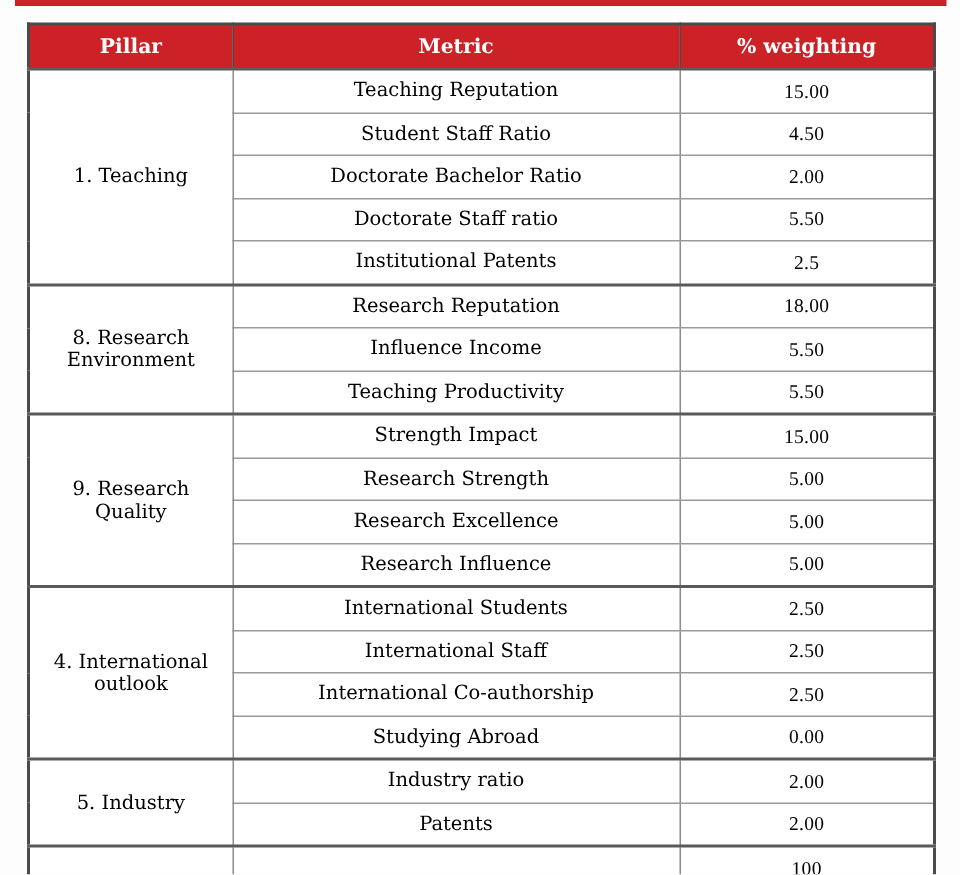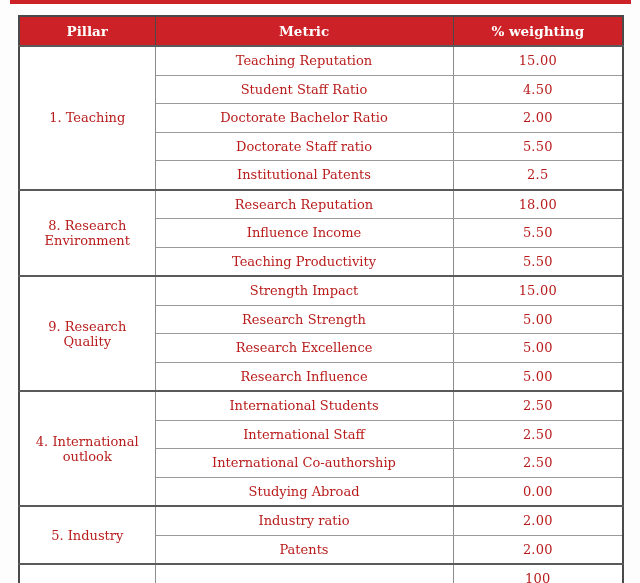--- a/index.html
+++ b/index.html
@@ -43,32 +43,32 @@
     font-size: 13.5px;
     height: 28px;
     vertical-align: middle;
     border: 1px solid #4a4a4a;
     padding: 0;
   }
   tbody td {
     text-align: center;
     vertical-align: middle;
     font-size: 13px;
-    color: #b91c1c;
+    color: #000000;
     height: 27.5px;
     padding: 0 6px;
     border-left: 1px solid #8c8c8c;
     border-right: 1px solid #8c8c8c;
     border-top: 1px solid #9a9a9a;
     border-bottom: 1px solid #9a9a9a;
     background: #ffffff;
   }
   tbody.group { border-top: 2px solid #5a5a5a; }
   tbody td.pillar-cell { font-size: 13px; }
-  tbody td.weight-cell { letter-spacing: 0.2px; }
+  tbody td.weight-cell { letter-spacing: 0.2px; font-family: Liberation Serif, serif; }
 </style>
 </head>
 <body>
 
 <div class="stage">
   <div class="top-strip"></div>
 
   <table class="weighting-table">
     <colgroup>
       <col class="col-pillar">

